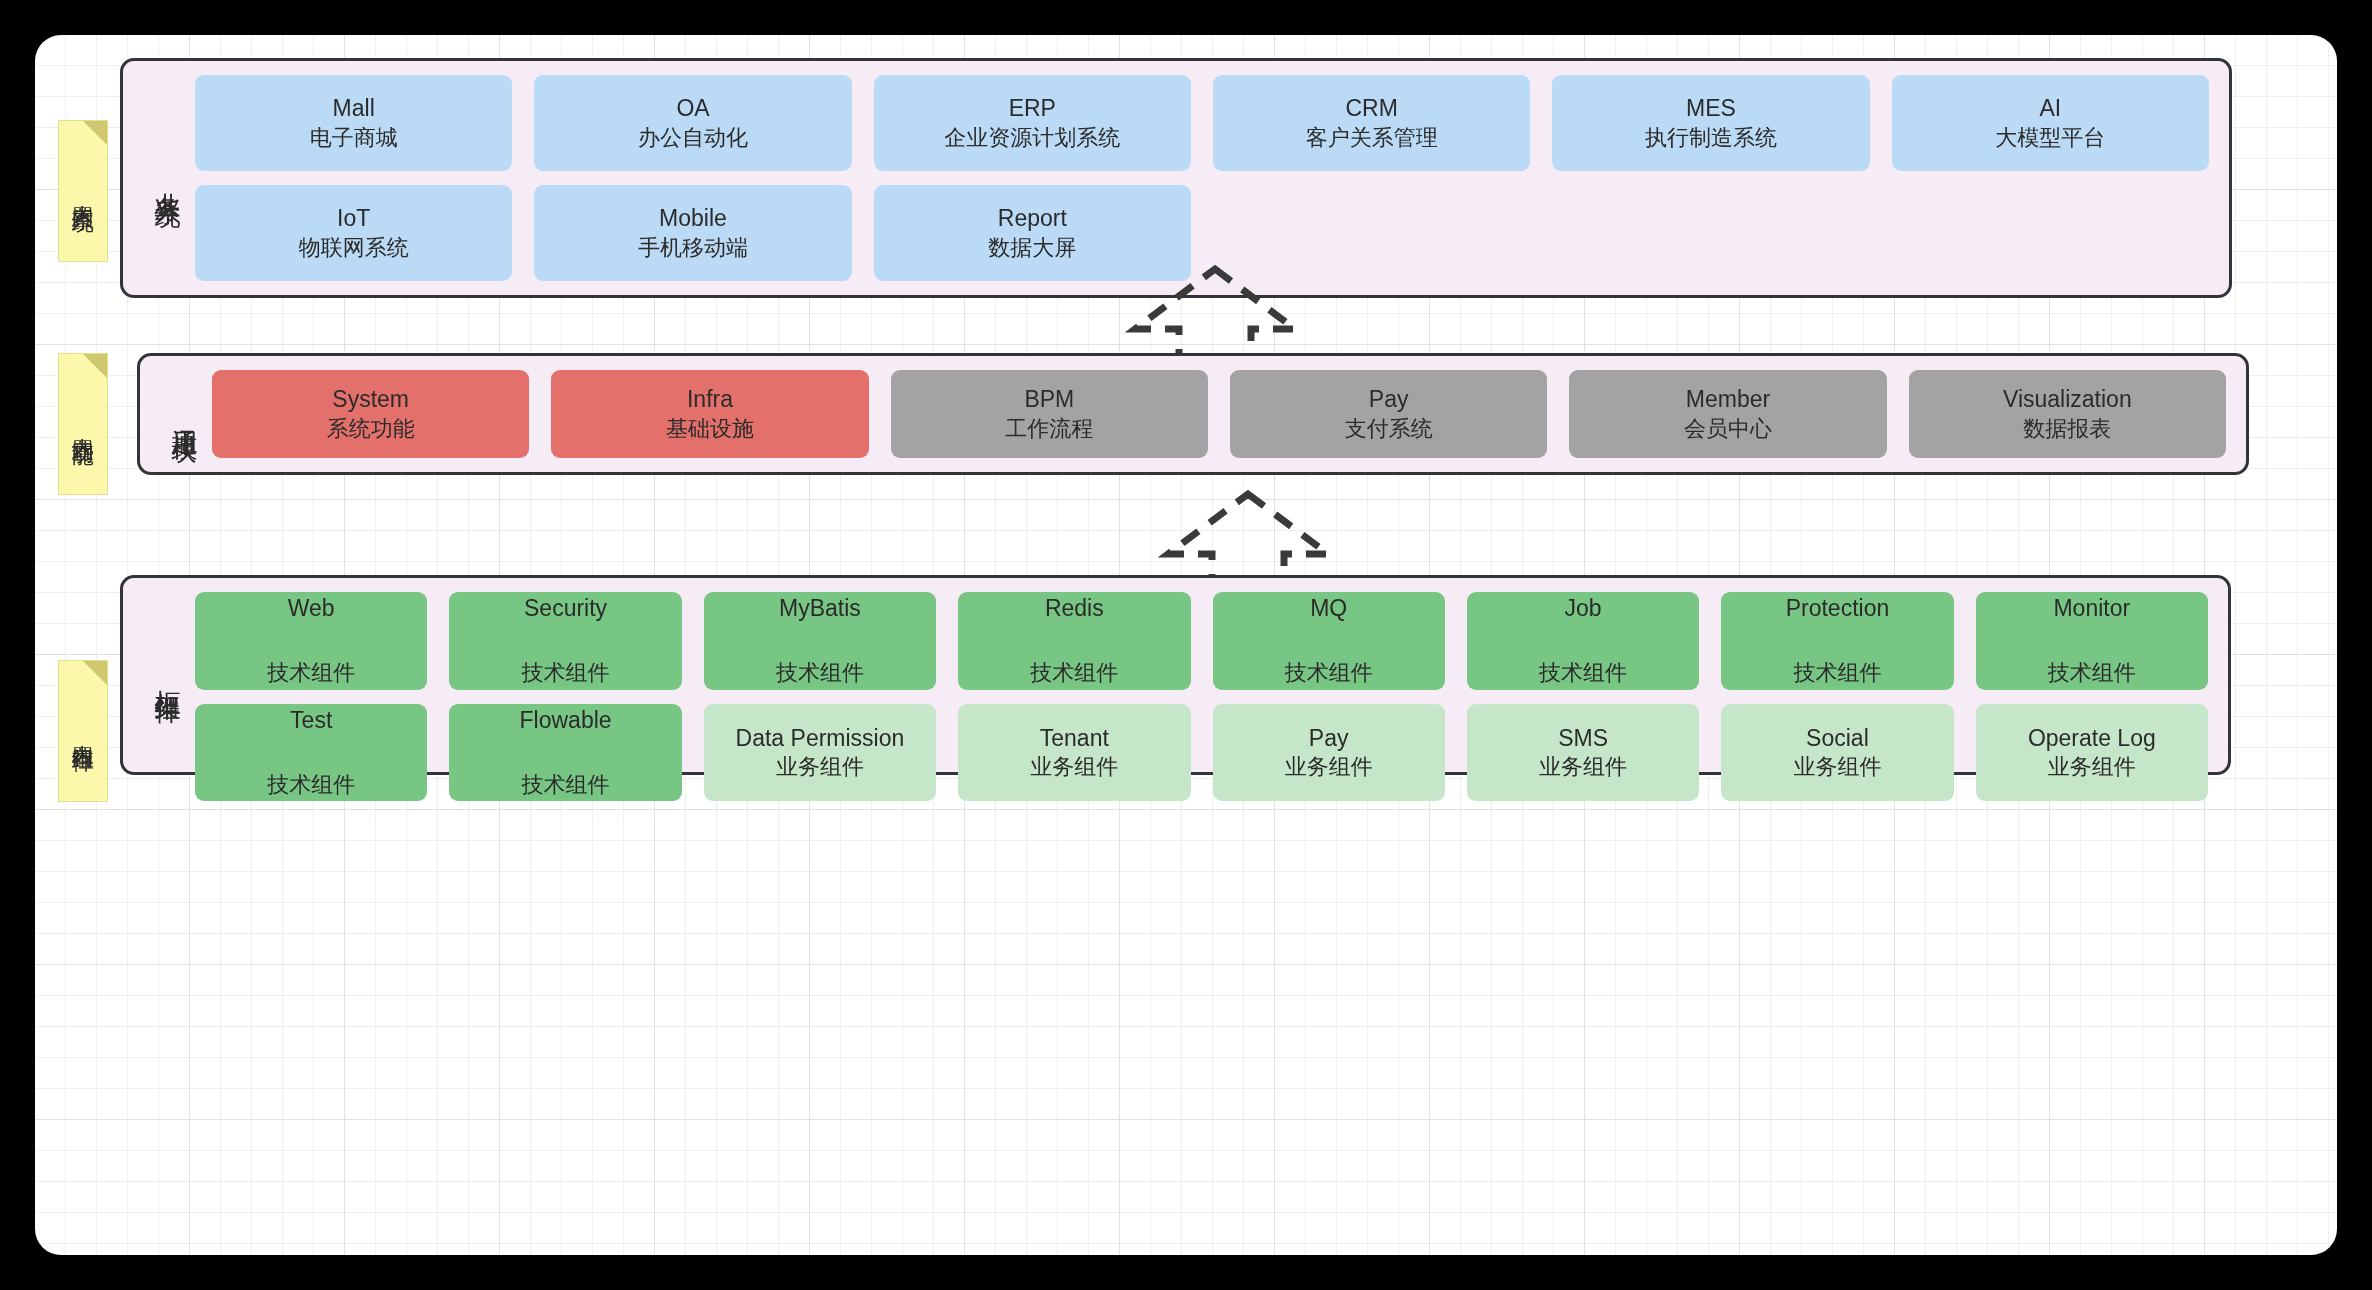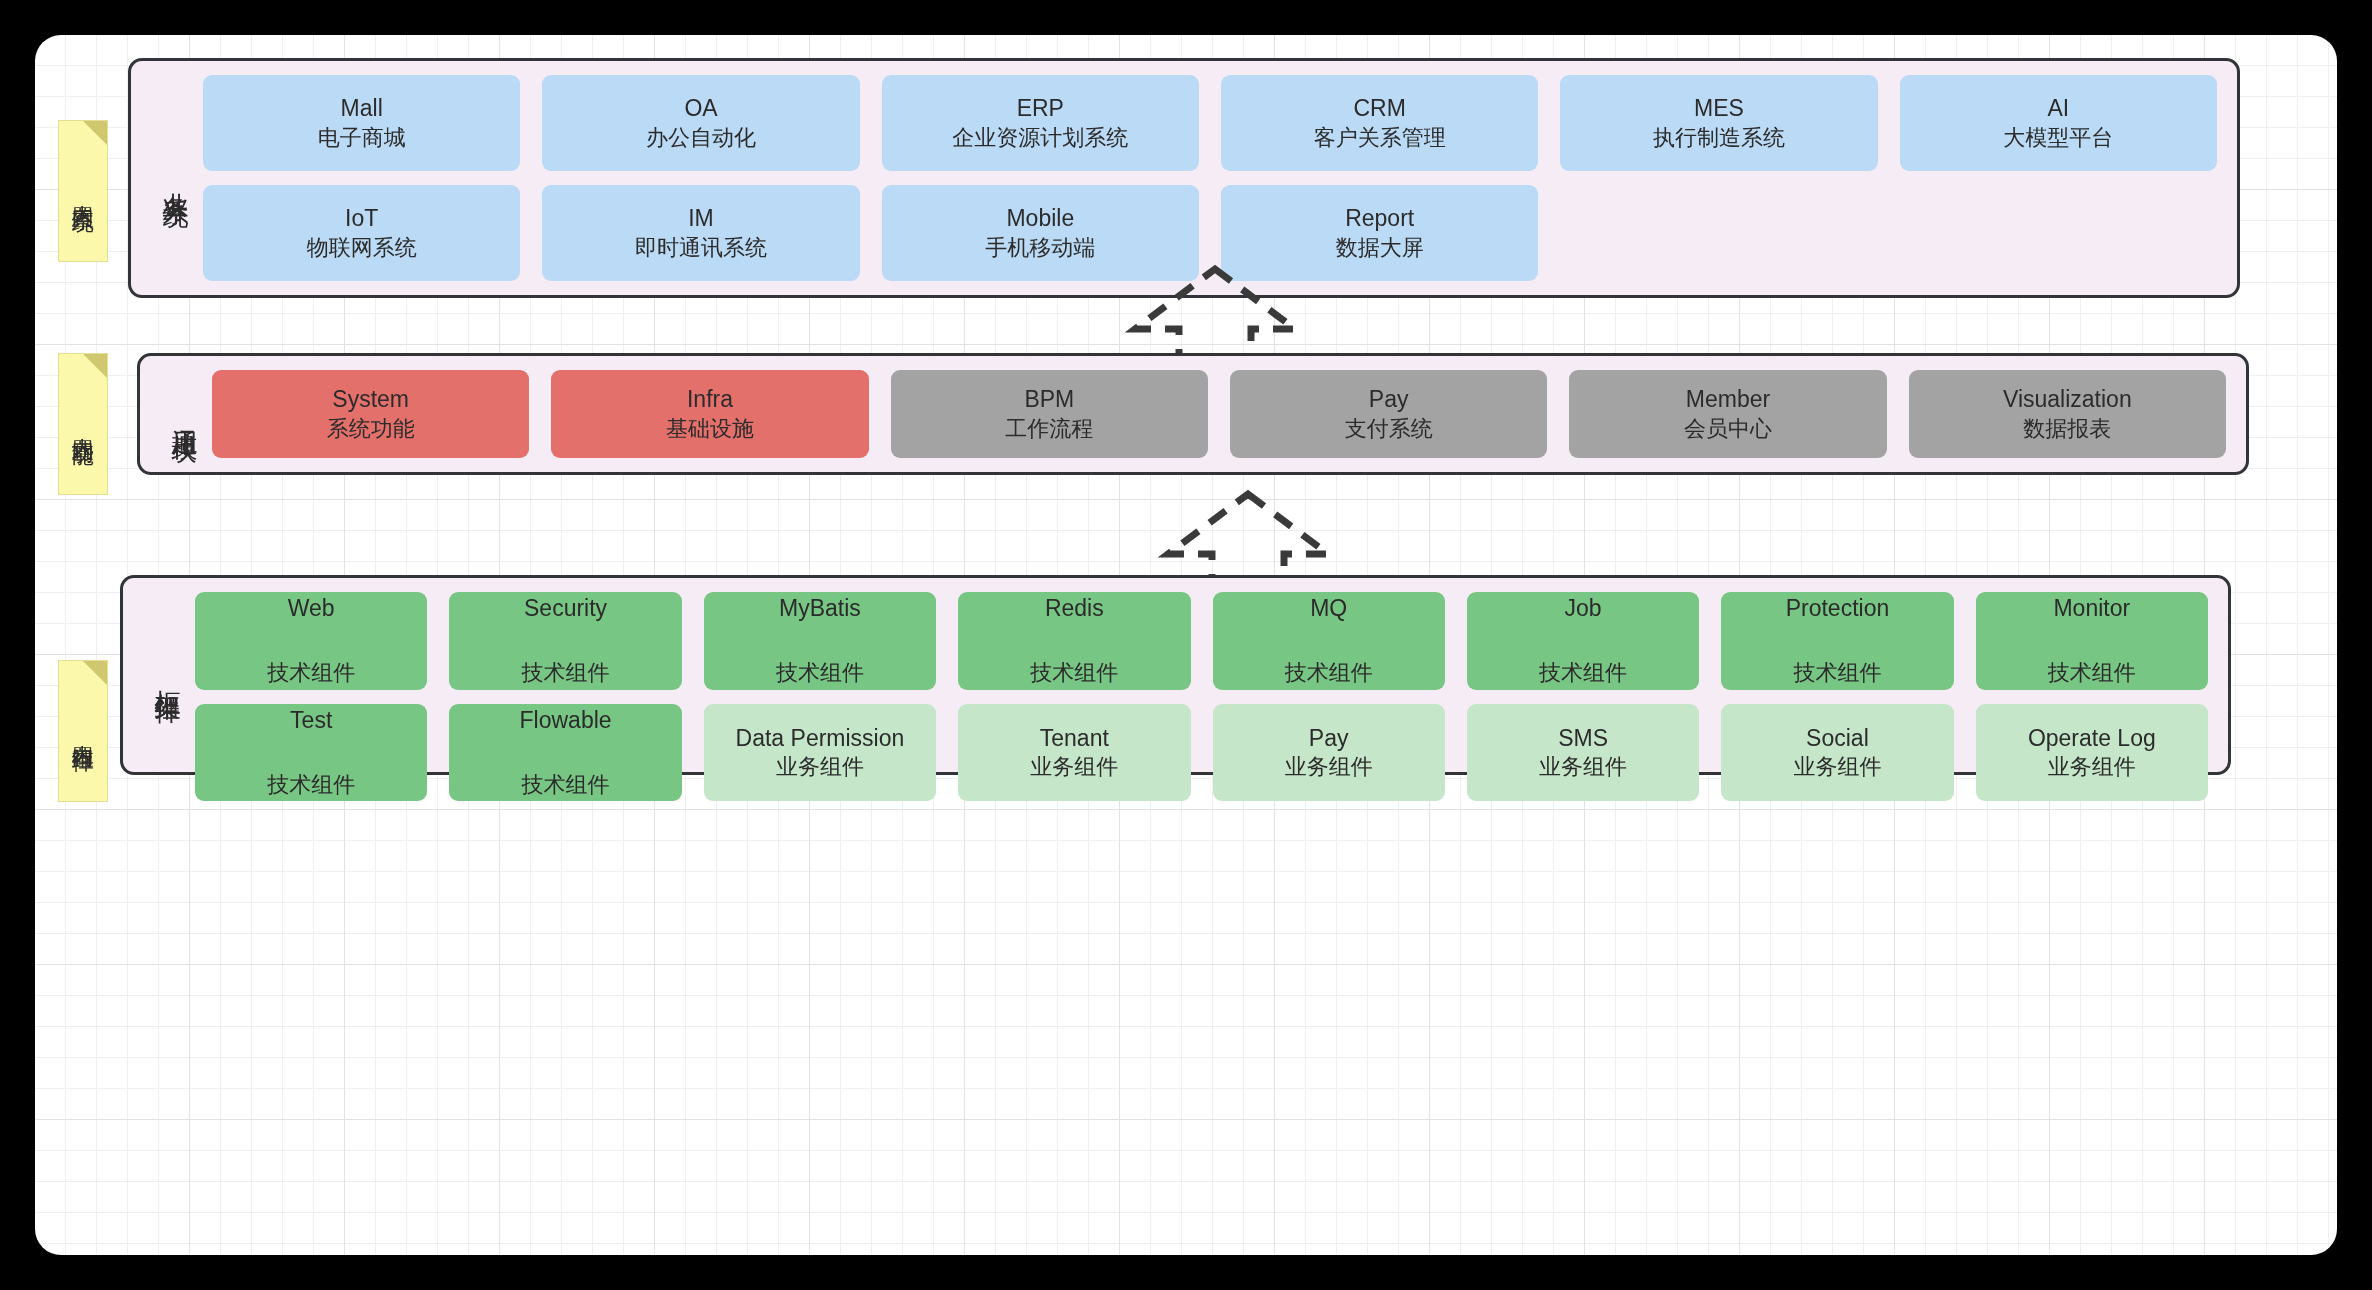--- a/index.html
+++ b/index.html
@@ -40,21 +40,21 @@
   
   .section {
     position: absolute;
     box-sizing: border-box;
     background: #f6ecf5;
     border: 3px solid #32343a;
     border-radius: 14px;
     display: flex;
     align-items: center;
   }
-  #section-0 { left: 93px;  top: 23px;  width: 2112px; height: 240px; }
+  #section-0 { left: 85px;  top: 23px;  width: 2112px; height: 240px; }
   #section-1 { left: 102px;  top: 318px; width: 2112px; height: 122px; }
   #section-2 { left: 85px;  top: 540px; width: 2111px; height: 200px; }
 
   
   .section-label {
     width: 46px;
     margin-left: 14px;
     margin-right: 6px;
     flex: 0 0 auto;
     writing-mode: vertical-rl;
@@ -196,24 +196,20 @@
         </div>
         <div class="node c-blue">
           <div class="en">AI</div>
           <div class="cn">大模型平台</div>
         </div>
         <div class="node c-blue">
           <div class="en">IoT</div>
           <div class="cn">物联网系统</div>
         </div>
         <div class="node c-blue">
-          <div class="en">IM</div>
-          <div class="cn">即时通讯系统</div>
-        </div>
-        <div class="node c-blue">
           <div class="en">Mobile</div>
           <div class="cn">手机移动端</div>
         </div>
         <div class="node c-blue">
           <div class="en">Report</div>
           <div class="cn">数据大屏</div>
         </div>
       </div>
   </div>
 

